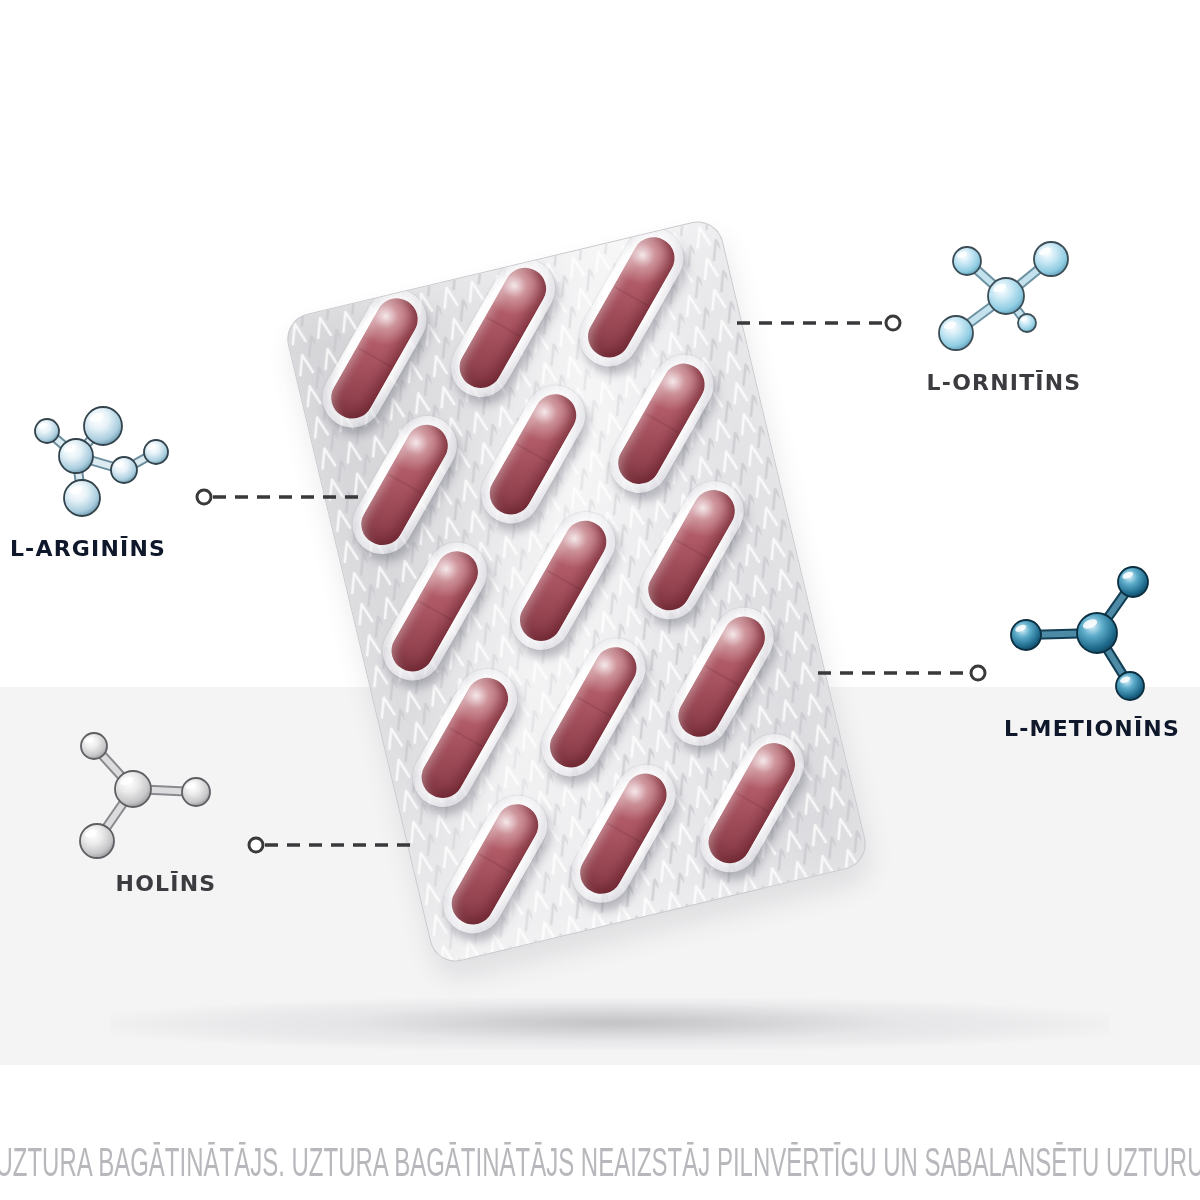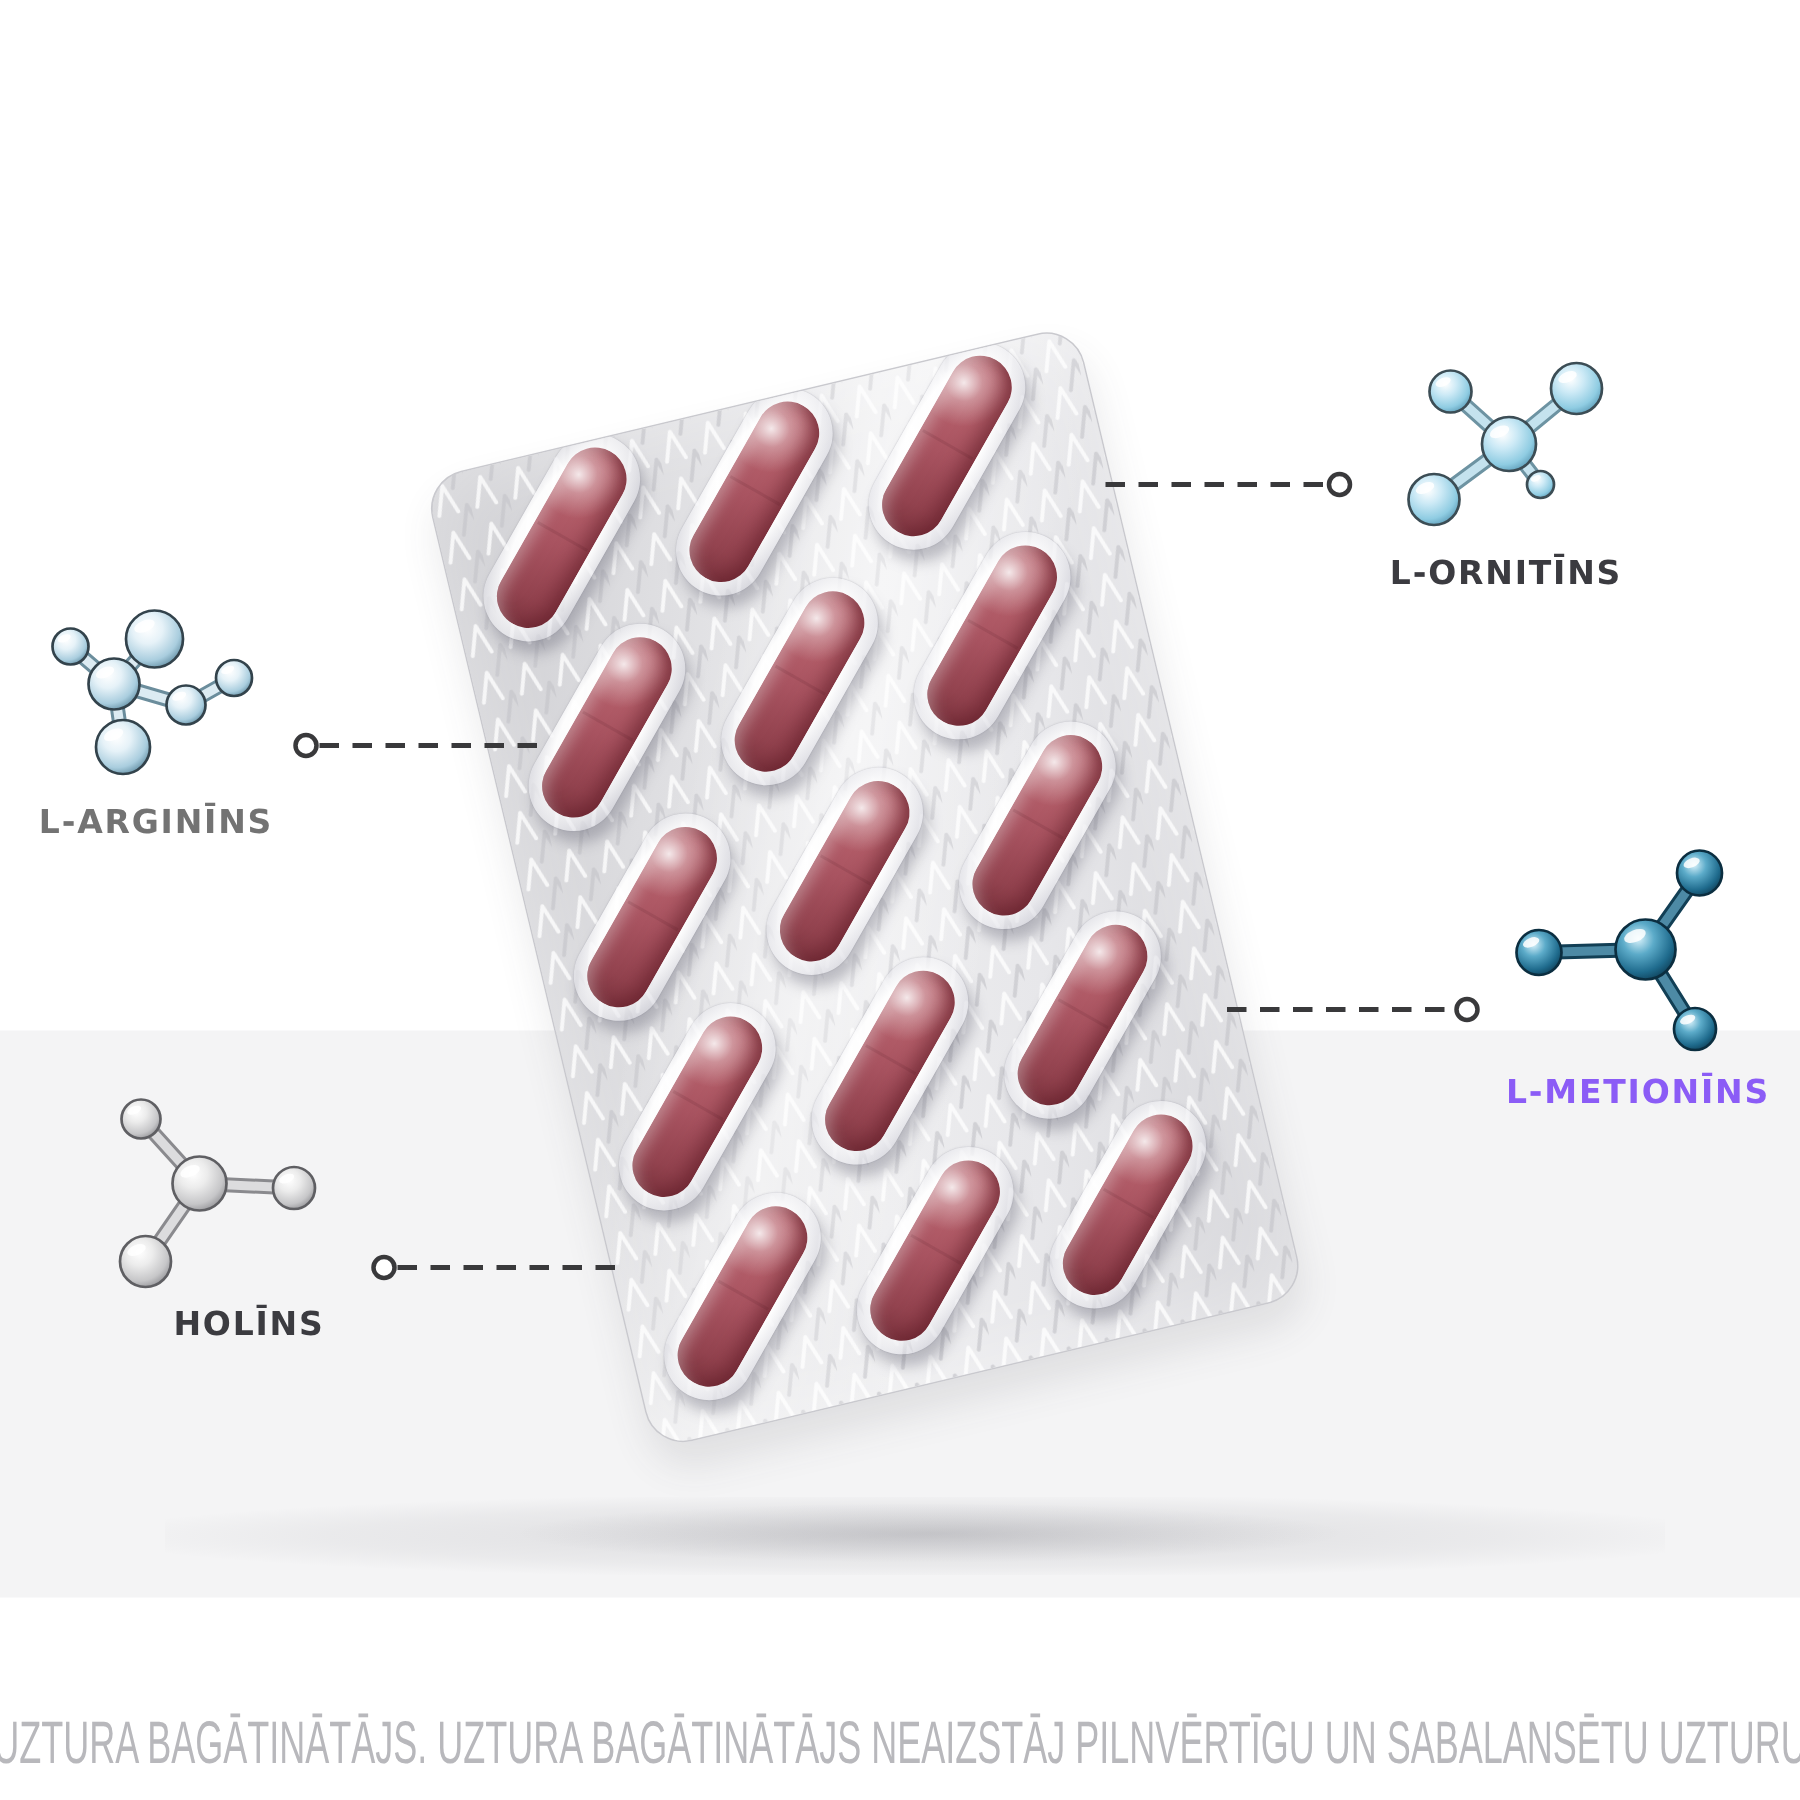--- a/index.html
+++ b/index.html
@@ -224,17 +224,17 @@
     <circle cx="893" cy="323" r="7" fill="#ffffff" stroke="#39393b" stroke-width="3"></circle>
     <line x1="213" y1="497" x2="366" y2="497" stroke="#39393b" stroke-width="3.4" stroke-dasharray="13 9"></line>
     <circle cx="204" cy="497" r="7" fill="#ffffff" stroke="#39393b" stroke-width="3"></circle>
     <line x1="818" y1="673" x2="969" y2="673" stroke="#39393b" stroke-width="3.4" stroke-dasharray="13 9"></line>
     <circle cx="978" cy="673" r="7" fill="#ffffff" stroke="#39393b" stroke-width="3"></circle>
     <line x1="265" y1="845" x2="416" y2="845" stroke="#39393b" stroke-width="3.4" stroke-dasharray="13 9"></line>
     <circle cx="256" cy="845" r="7" fill="#ffffff" stroke="#39393b" stroke-width="3"></circle>
   </svg>
 
 <div class="abs callout-label" style="left: 1004px; top: 370px; color: rgb(59, 59, 64);">L-ORNITĪNS</div>
-<div class="abs callout-label" style="left: 104px; top: 536px; color: #737373;">L-ARGINĪNS</div>
-<div class="abs callout-label" style="left: 1092px; top: 716px; color: #8b5cf6;">L-METIONĪNS</div>
+<div class="abs callout-label" style="left: 88px; top: 536px; color: #0f172a;">L-ARGINĪNS</div>
+<div class="abs callout-label" style="left: 1092px; top: 716px; color: #0f172a;">L-METIONĪNS</div>
 <div class="abs callout-label" style="left: 146px; top: 871px; color: rgb(59, 59, 64); margin-left: 20px;">HOLĪNS</div>
 
 <div class="abs disclaimer" style="color: rgb(184, 184, 188);">UZTURA BAGĀTINĀTĀJS. UZTURA BAGĀTINĀTĀJS NEAIZSTĀJ PILNVĒRTĪGU UN SABALANSĒTU UZTURU</div>
 
 </body></html>

